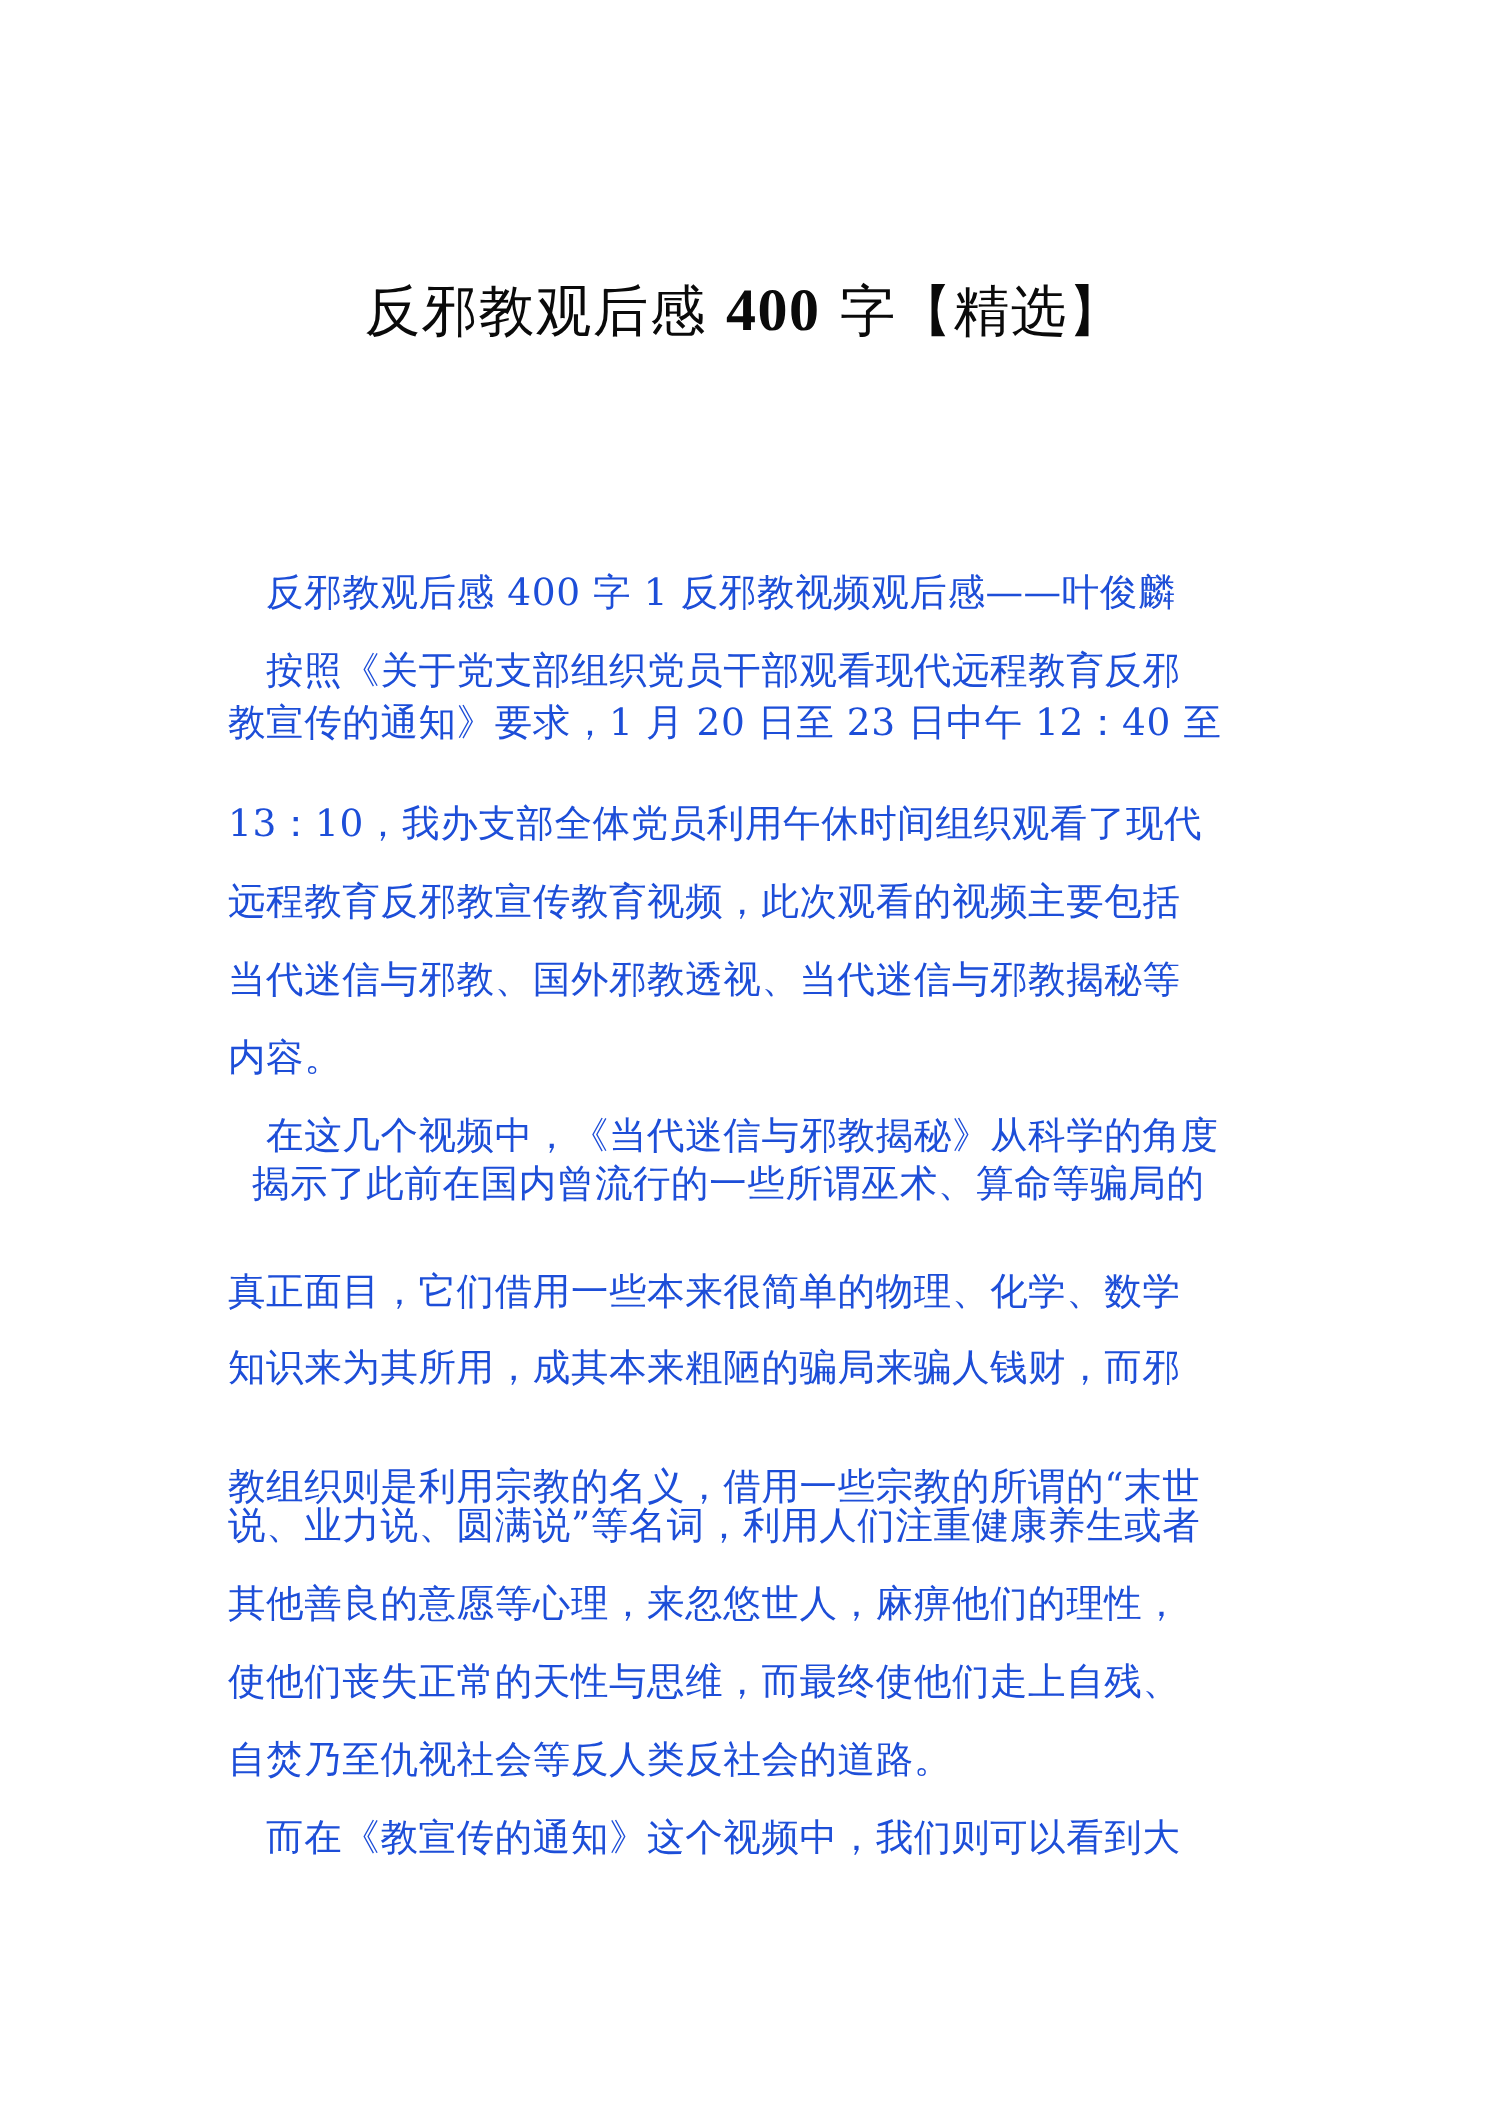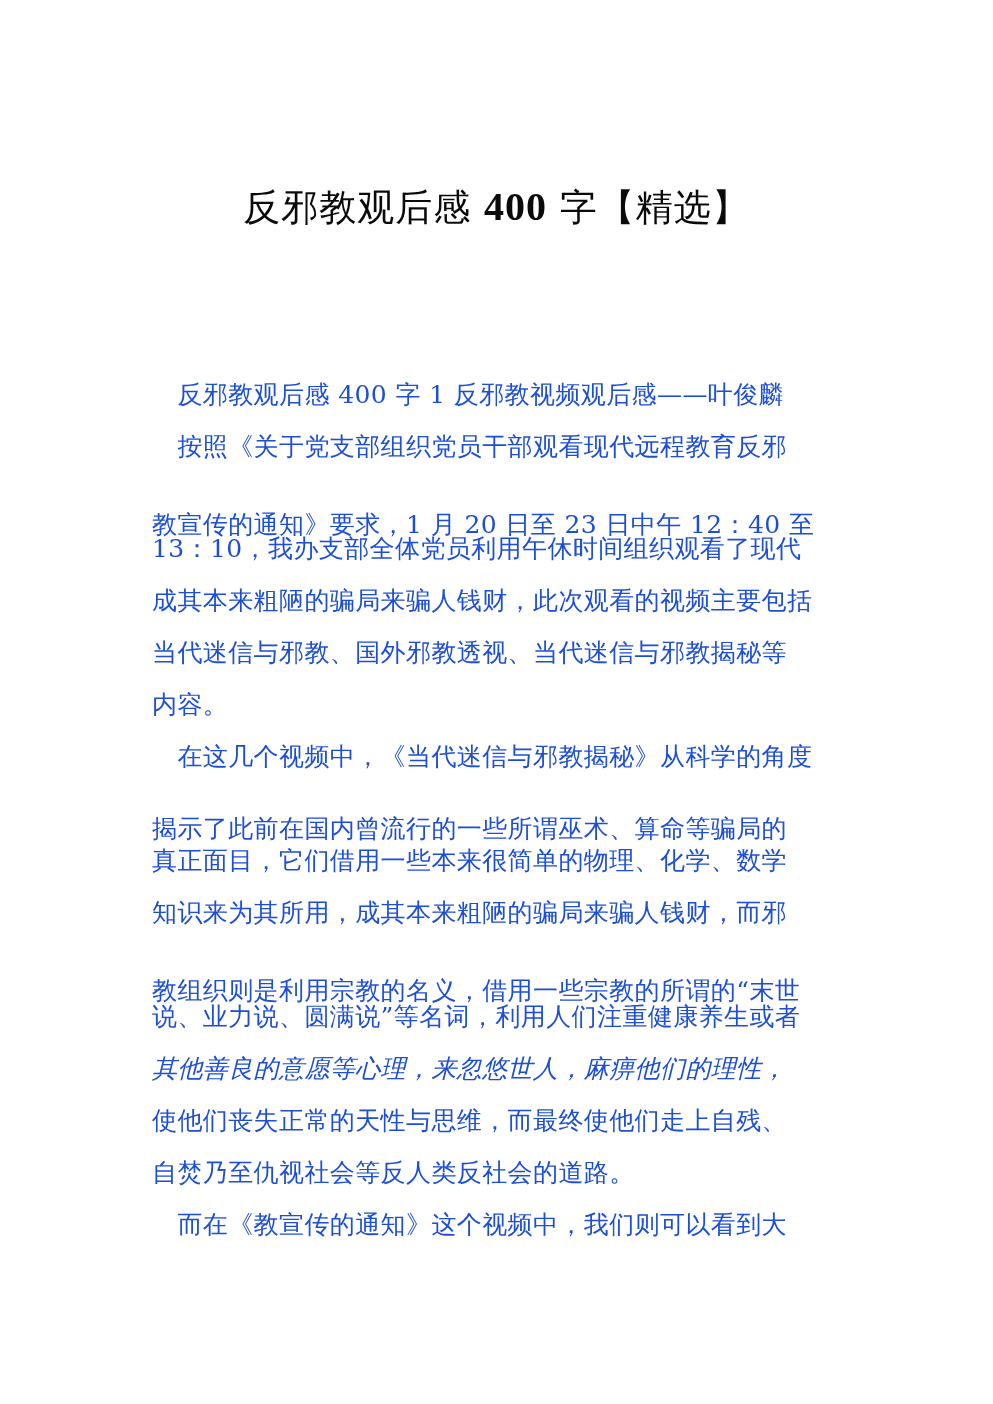--- a/index.html
+++ b/index.html
@@ -53,29 +53,29 @@
 <body>
 
 <div class="page">
   <div class="title">
     <span>反邪教观后感 </span><span class="num">400</span><span> 字【精选】</span>
   </div>
 
   <div>
     <div class="line" style="top: 378px;">　反邪教观后感 400 字 1 反邪教视频观后感——叶俊麟</div>
     <div class="line" style="top: 430px;">　按照《关于党支部组织党员干部观看现代远程教育反邪</div>
-    <div class="line" style="top: 508px;">教宣传的通知》要求，1 月 20 日至 23 日中午 12：40 至</div>
+    <div class="line" style="top: 465px;">教宣传的通知》要求，1 月 20 日至 23 日中午 12：40 至</div>
     <div class="line" style="top: 532px;">13：10，我办支部全体党员利用午休时间组织观看了现代</div>
-    <div class="line" style="top: 584px;">成其本来粗陋的骗局来骗人钱财，此次观看的视频主要包括</div>
+    <div class="line" style="top: 584px;">远程教育反邪教宣传教育视频，此次观看的视频主要包括</div>
     <div class="line" style="top: 636px;">当代迷信与邪教、国外邪教透视、当代迷信与邪教揭秘等</div>
     <div class="line" style="top: 688px;">内容。</div>
     <div class="line" style="top: 740px;">　在这几个视频中，《当代迷信与邪教揭秘》从科学的角度</div>
-    <div class="line" style="top: 812px;">揭示了此前在国内曾流行的一些所谓巫术、算命等骗局的</div>
+    <div class="line" style="top: 772px; margin-left: 16px;">揭示了此前在国内曾流行的一些所谓巫术、算命等骗局的</div>
     <div class="line" style="top: 844px;">真正面目，它们借用一些本来很简单的物理、化学、数学</div>
     <div class="line" style="top: 896px; font-family: Liberation Serif, serif;">知识来为其所用，成其本来粗陋的骗局来骗人钱财，而邪</div>
     <div class="line" style="top: 948px; margin-top: 26px;">教组织则是利用宗教的名义，借用一些宗教的所谓的“末世</div>
     <div class="line" style="top: 1000px;">说、业力说、圆满说”等名词，利用人们注重健康养生或者</div>
-    <div class="line" style="top: 1052px; font-style: italic;">其他善良的意愿等心理，来忽悠世人，麻痹他们的理性，</div>
+    <div class="line" style="top: 1052px;">其他善良的意愿等心理，来忽悠世人，麻痹他们的理性，</div>
     <div class="line" style="top: 1104px; text-align: right;">使他们丧失正常的天性与思维，而最终使他们走上自残、</div>
     <div class="line" style="top: 1156px;">自焚乃至仇视社会等反人类反社会的道路。</div>
     <div class="line" style="top: 1208px;">　而在《教宣传的通知》这个视频中，我们则可以看到大</div>
   </div>
 </div>
 
 </body></html>

